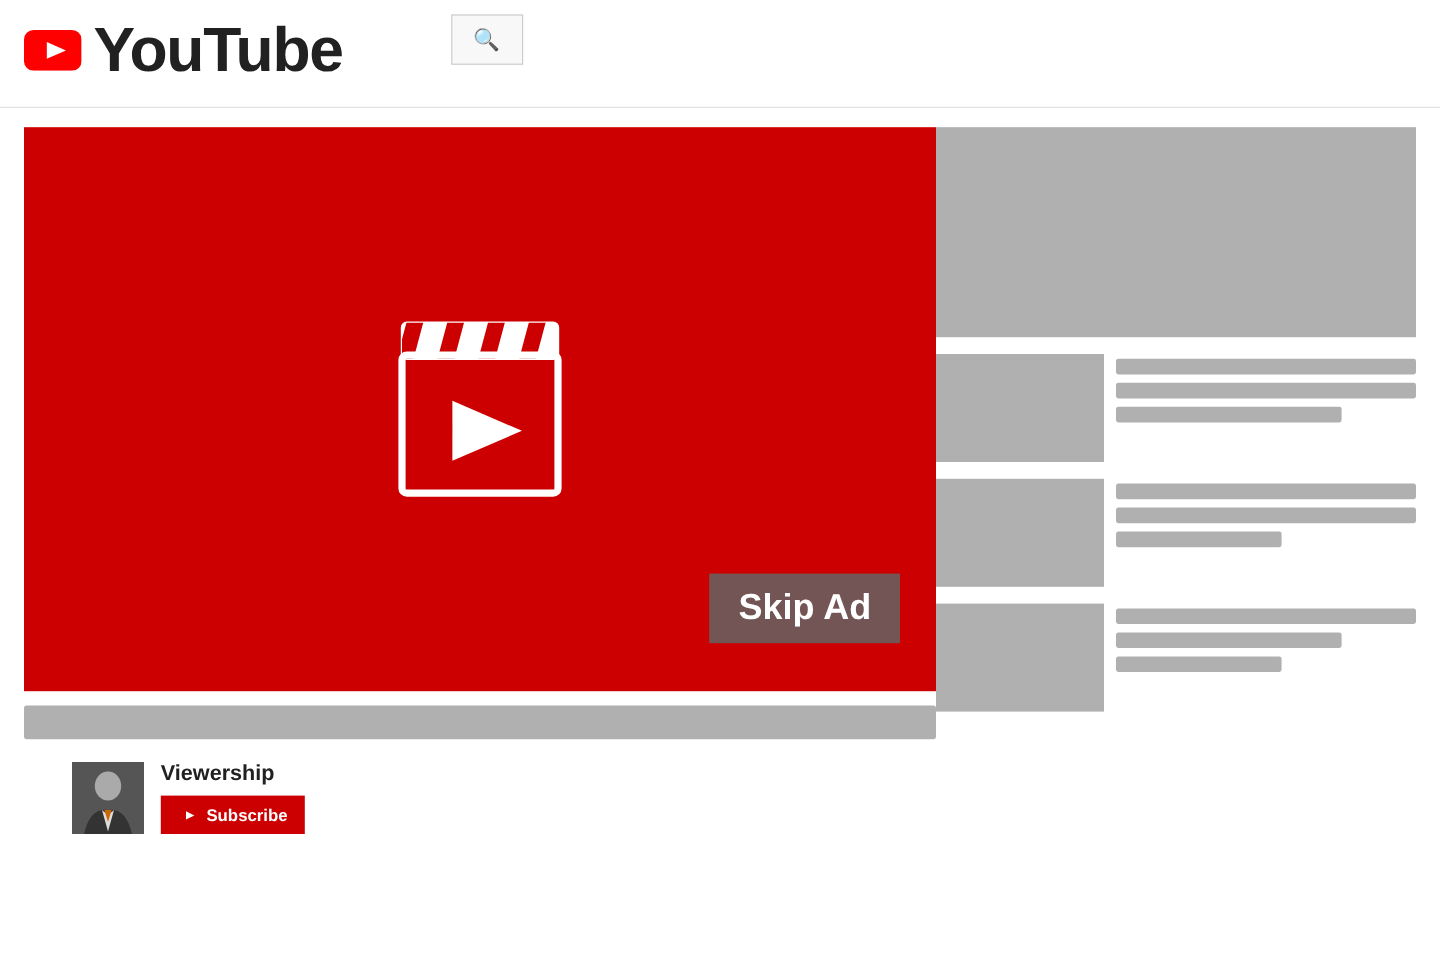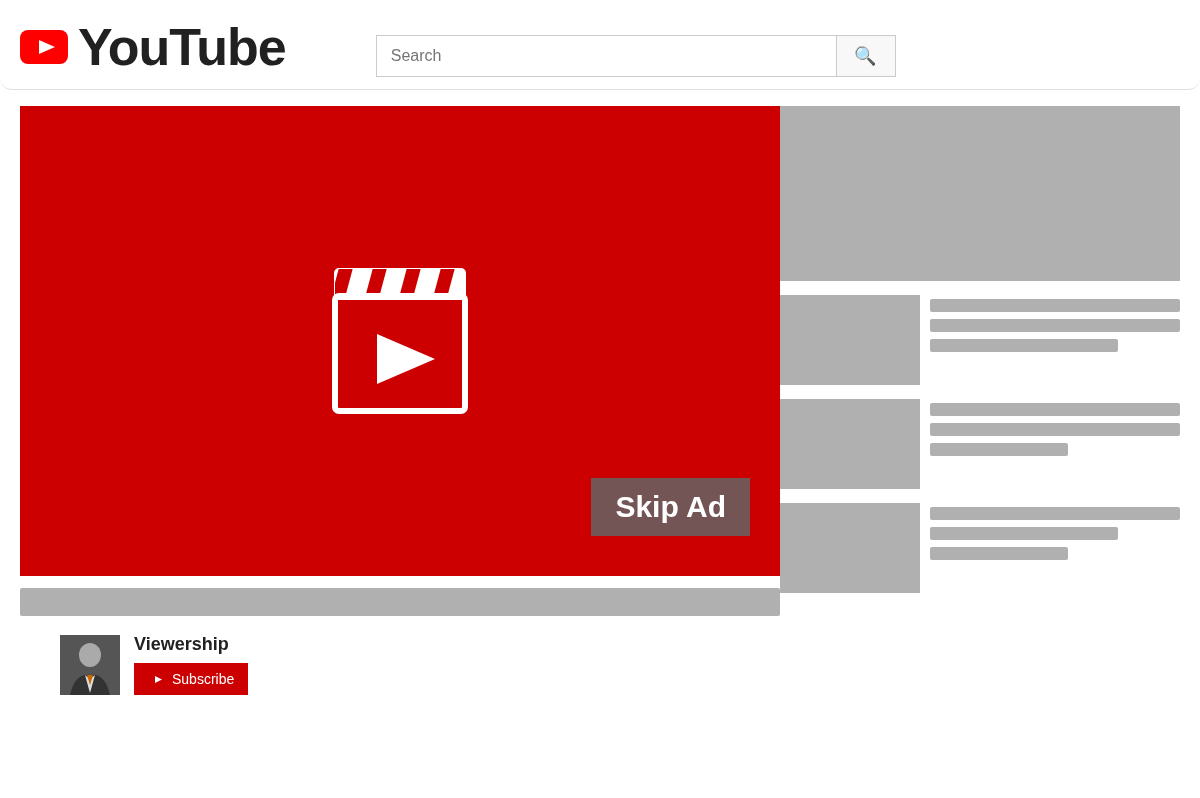--- a/index.html
+++ b/index.html
@@ -7,26 +7,25 @@
       background: #fff;
       font-family: 'Arial', sans-serif;
       width: 1200px;
       height: 798px;
       overflow: hidden;
     }
 
     
     .header {
       display: flex;
-      align-items: flex-end;
+      align-items: flex-start;
       padding: 12px 20px;
       gap: 30px;
       height: 90px;
       border-bottom: 1px solid #e0e0e0;
-      border-radius: 12px;
     }
 
     .logo-area {
       display: flex;
       align-items: center;
       gap: 10px;
     }
 
     .yt-logo-icon {
       width: 48px;
@@ -153,21 +152,21 @@
 
     .subscribe-btn {
       display: flex;
       align-items: center;
       gap: 6px;
       background: #cc0000;
       color: #fff;
       border: none;
       padding: 8px 14px;
       font-size: 14px;
-      font-weight: 400;
+      font-weight: 700;
       cursor: pointer;
       width: fit-content;
     }
 
     .subscribe-play-icon {
       width: 18px;
       height: 13px;
     }
 
     
@@ -224,21 +223,20 @@
   <div class="logo-area">
 
     <svg class="yt-logo-icon" viewBox="0 0 48 34" fill="none" xmlns="http://www.w3.org/2000/svg">
       <rect width="48" height="34" rx="8" fill="#FF0000"></rect>
       <polygon points="19,10 35,17 19,24" fill="white"></polygon>
     </svg>
     <span class="yt-title">YouTube</span>
   </div>
 
   <div class="search-area">
-    <input class="search-input" type="text" placeholder="Search" style="">
     <button class="search-btn">
       <span>🔍</span>
     </button>
   </div>
 </div>
 
 <div class="main-content">
 
   <div class="video-column">
 

